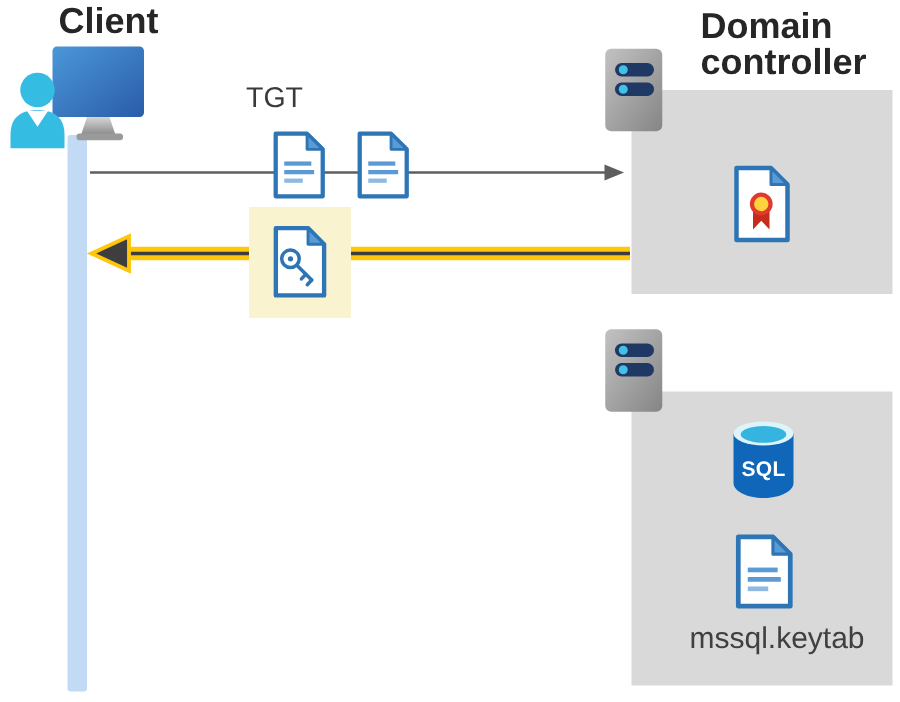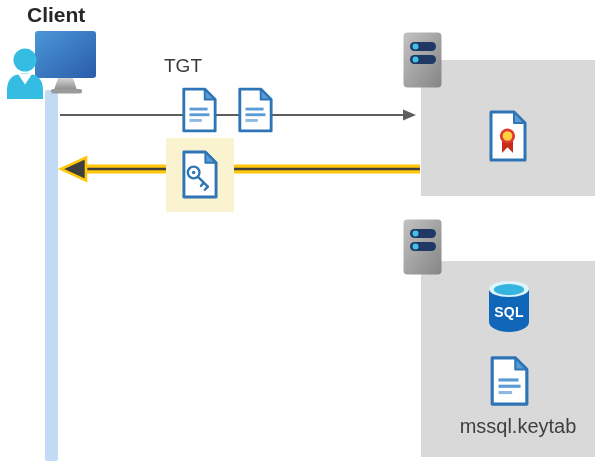--- a/index.html
+++ b/index.html
@@ -2,21 +2,21 @@
 <html><head>
 <meta charset="utf-8">
 <style>
   html,body{margin:0;padding:0;background:#fff;}
   .canvas{
     position:relative;width:600px;height:468px;background:#fff;overflow:hidden;
     font-family:"Liberation Sans", sans-serif;
   }
   .abs{position:absolute;}
   .title{
-    font-size:21px;font-weight:bold;color:#262626;line-height:24px;letter-spacing:0;
+    font-size:24px;font-weight:bold;color:#262626;line-height:24px;letter-spacing:0;margin-left:12px;
   }
   .flow-label{
     font-size:19px;color:#3a3a3a;text-align:center;line-height:20px;
   }
   .keytab-label{
     font-size:20px;color:#404040;text-align:center;line-height:24px;
   }
   .panel{background:#D9D9D9;}
   .lifeline{
     background:#C3DAF5;border-radius:2px;
@@ -97,20 +97,21 @@
     <path d="M26 3 V14 H37 Z" fill="#5B9BD5" stroke="#2E75B6" stroke-width="2" stroke-linejoin="round"></path>
     <g>
       <circle cx="14" cy="24" r="6" fill="none" stroke="#2E75B6" stroke-width="2.4"></circle>
       <circle cx="14" cy="24" r="1.8" fill="#2E75B6"></circle>
       <line x1="18.5" y1="28.5" x2="28.5" y2="38.5" stroke="#2E75B6" stroke-width="2.4" stroke-linecap="round"></line>
       <line x1="24.5" y1="34.5" x2="21.5" y2="37.7" stroke="#2E75B6" stroke-width="2.4" stroke-linecap="round"></line>
       <line x1="28.5" y1="38.5" x2="25.5" y2="41.7" stroke="#2E75B6" stroke-width="2.4" stroke-linecap="round"></line>
     </g>
   </svg>
 
+  <div class="abs title z4" style="left:455px;top:6px;width:125px;">Domain controller</div>
 
   <div class="abs panel z1" style="left:421px;top:60px;width:174px;height:136px;"></div>
 
   <svg class="abs z4" style="left:403px;top:32px;" width="39" height="56" viewBox="0 0 39 56">
     <defs>
       <linearGradient id="srvGrad1" x1="0" y1="0" x2="1" y2="1">
         <stop offset="0" stop-color="#C2C2C2"></stop>
           <stop offset="1" stop-color="#858585"></stop>
       </linearGradient>
     </defs>

